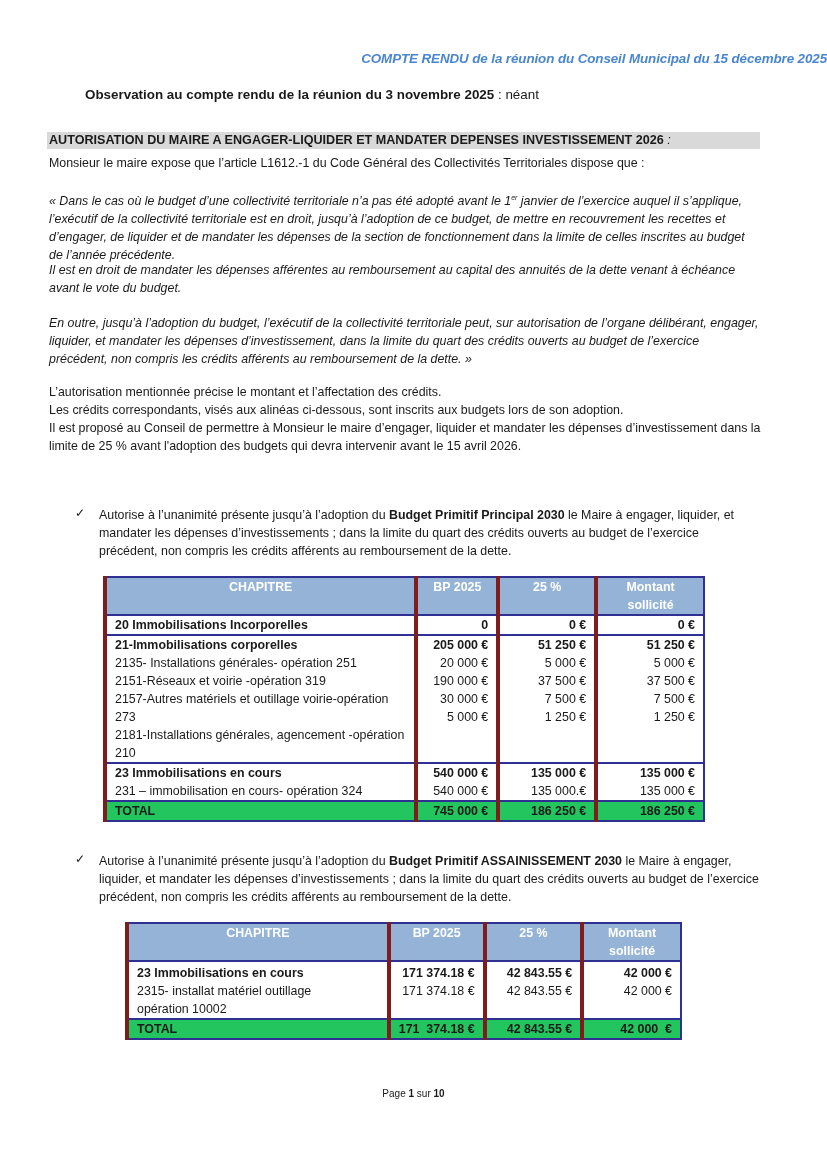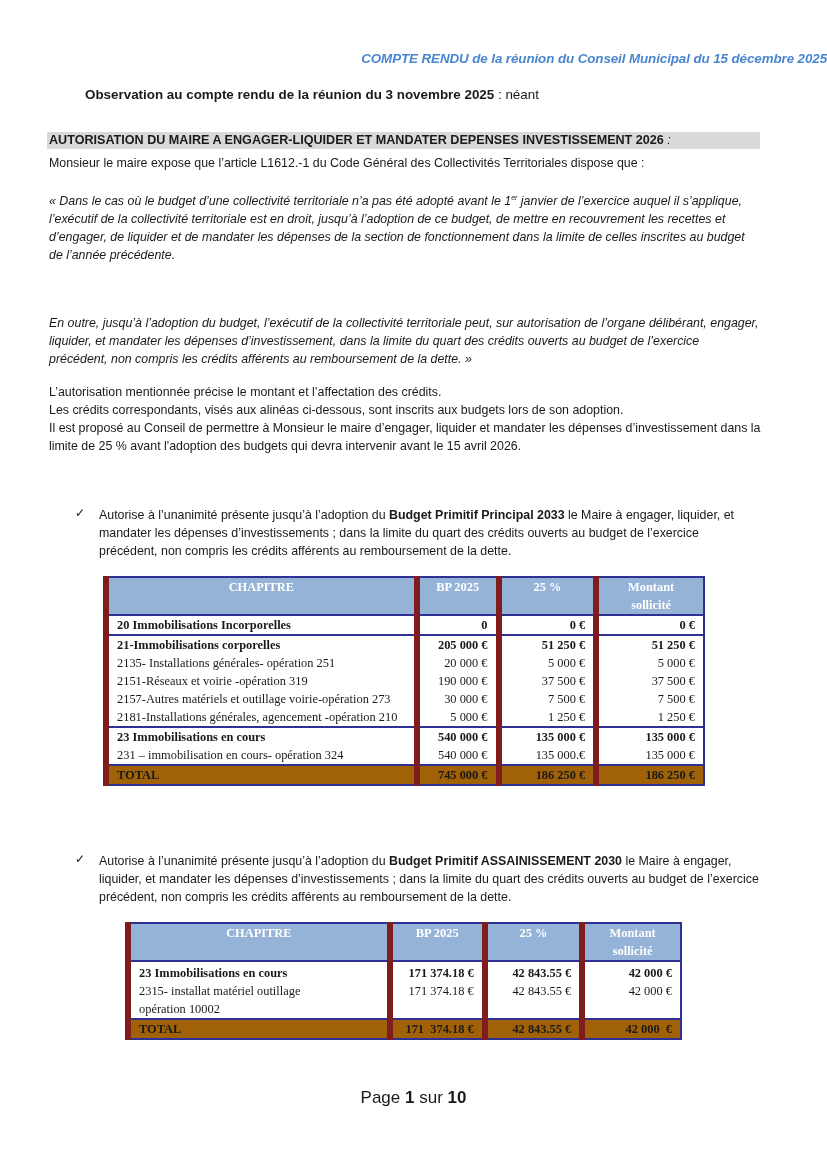--- a/index.html
+++ b/index.html
@@ -13,27 +13,27 @@
   .section-bar { position: absolute; top: 120px; left: 47px; width: 713px; height: 17px;
                  background: #d9d9d9; font-weight: bold; font-size: 12.6px; line-height: 17px; padding-left: 2px; box-sizing: border-box; margin-top: 12px; }
   .section-bar i { font-weight: normal; }
   .p { position: absolute; left: 49px; width: 712px; line-height: 18px; font-size: 12.4px; }
   .it { font-style: italic; }
   sup { font-size: 7px; }
   .bullet { position: absolute; left: 75px; width: 690px; }
   .bullet .check { position: absolute; left: 0; top: 0; font-size: 12px; }
   .bullet .btxt { position: absolute; left: 24px; width: 660px; line-height: 18px; }
   table.budget { position: absolute; border-collapse: collapse; font-size: 12.4px; }
-  table.budget td, table.budget th { border-left: 6px solid #7f1d1d; border-right: 2px solid #2e3192; padding: 0 8px; vertical-align: top; line-height: 18px; font-family: Liberation Serif, serif; }
+  table.budget td, table.budget th { border-left: 4px solid #7f1d1d; border-right: 2px solid #2e3192; padding: 0 8px; vertical-align: top; line-height: 18px; }
   table.budget th { background: #95b3d7; color: #ffffff; font-weight: bold; text-align: center; border-top: 2px solid #2e3192; border-bottom: 2px solid #2e3192; }
   table.budget tr.grp td { border-top: 2px solid #2e3192; }
-  table.budget tr.total td { background: #a16207; font-weight: bold; border-top: 2px solid #2e3192; border-bottom: 2px solid #2e3192; }
+  table.budget tr.total td { background: #22c55e; font-weight: bold; border-top: 2px solid #2e3192; border-bottom: 2px solid #2e3192; }
   .num { text-align: right; }
   .b { font-weight: bold; }
-  .footer { position: absolute; top: 1088px; left: 0; width: 827px; text-align: center; font-size: 17px; }
+  .footer { position: absolute; top: 1088px; left: 0; width: 827px; text-align: center; font-size: 10px; }
 </style>
 </head>
 <body>
 
 <div class="page">
 
   <div class="title">COMPTE RENDU de la réunion du Conseil Municipal du 15 décembre 2025</div>
 
   <div class="obs">
     <b>Observation au compte rendu de la réunion du 3 novembre 2025</b><span> : néant</span>
@@ -41,31 +41,32 @@
 
   <div class="section-bar">
     <span>AUTORISATION DU MAIRE A ENGAGER-LIQUIDER ET MANDATER DEPENSES INVESTISSEMENT 2026</span><i> :</i>
   </div>
 
   <div class="p" style="top:154px">Monsieur le maire expose que l’article L1612.-1 du Code Général des Collectivités Territoriales dispose que :</div>
 
   <div class="p it" style="top:189px">
     <span>« Dans le cas où le budget d’une collectivité territoriale n’a pas été adopté avant le 1</span><sup>er</sup><span> janvier de l’exercice auquel il s’applique, l’exécutif de la collectivité territoriale est en droit, jusqu’à l’adoption de ce budget, de mettre en recouvrement les recettes et d’engager, de liquider et de mandater les dépenses de la section de fonctionnement dans la limite de celles inscrites au budget de l’année précédente.</span>
   </div>
+  <div class="p it" style="top:261px">Il est en droit de mandater les dépenses afférentes au remboursement au capital des annuités de la dette venant à échéance avant le vote du budget.</div>
   <div class="p it" style="top:314px">En outre, jusqu’à l’adoption du budget, l’exécutif de la collectivité territoriale peut, sur autorisation de l’organe délibérant, engager, liquider, et mandater les dépenses d’investissement, dans la limite du quart des crédits ouverts au budget de l’exercice précédent, non compris les crédits afférents au remboursement de la dette. »</div>
 
   <div class="p" style="top:383px">L’autorisation mentionnée précise le montant et l’affectation des crédits.</div>
   <div class="p" style="top:401px">Les crédits correspondants, visés aux alinéas ci-dessous, sont inscrits aux budgets lors de son adoption.</div>
   <div class="p" style="top:419px">Il est proposé au Conseil de permettre à Monsieur le maire d’engager, liquider et mandater les dépenses d’investissement dans la limite de 25 % avant l'adoption des budgets  qui devra intervenir avant le 15 avril 2026.</div>
 
 
   <div class="bullet" style="top:506px">
     <span class="check">✓</span>
     <div class="btxt">
-      <span>Autorise à l’unanimité présente jusqu’à l’adoption du </span><b>Budget Primitif Principal 2033</b><span> le Maire à engager, liquider, et mandater les dépenses d’investissements ; dans la limite du quart des crédits ouverts au budget de l’exercice précédent, non compris les crédits afférents au remboursement de la dette.</span>
+      <span>Autorise à l’unanimité présente jusqu’à l’adoption du </span><b>Budget Primitif Principal 2030</b><span> le Maire à engager, liquider, et mandater les dépenses d’investissements ; dans la limite du quart des crédits ouverts au budget de l’exercice précédent, non compris les crédits afférents au remboursement de la dette.</span>
     </div>
   </div>
 
   <table class="budget" style="top:576px; left:103px; width:602px;">
     <colgroup>
         <col style="width:312px">
         <col style="width:82px">
         <col style="width:98px">
         <col style="width:108px">
       </colgroup>

